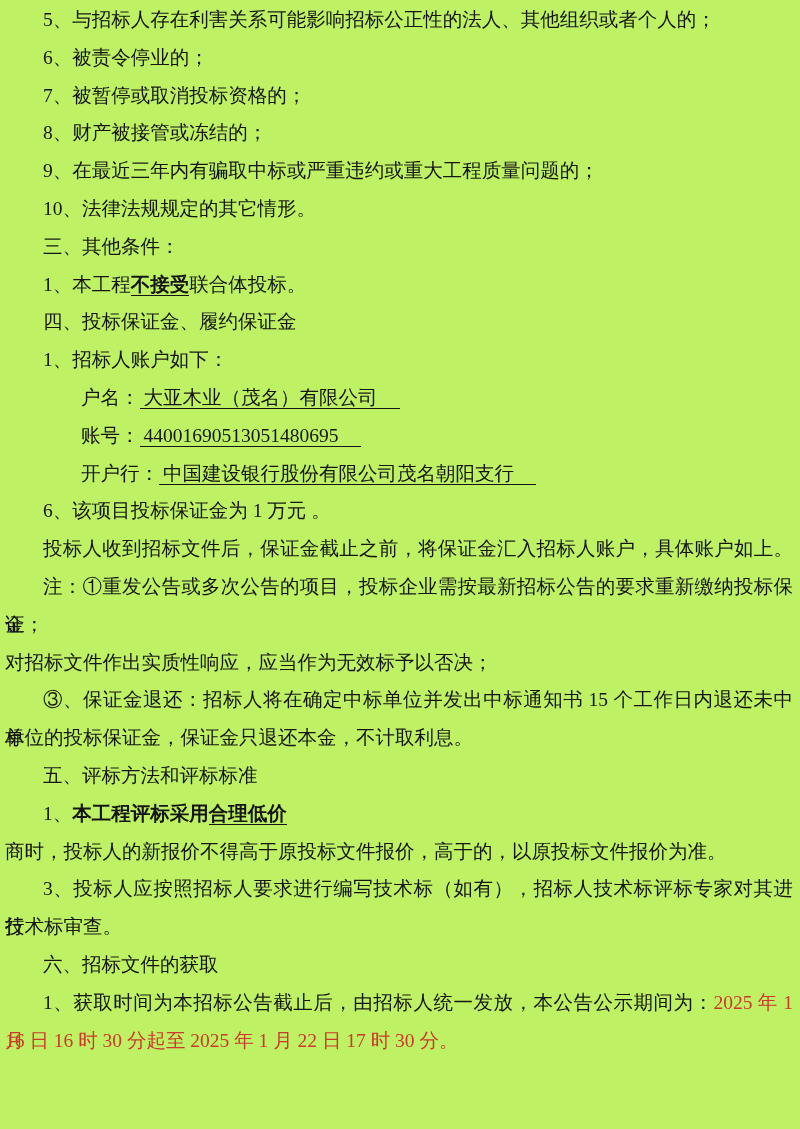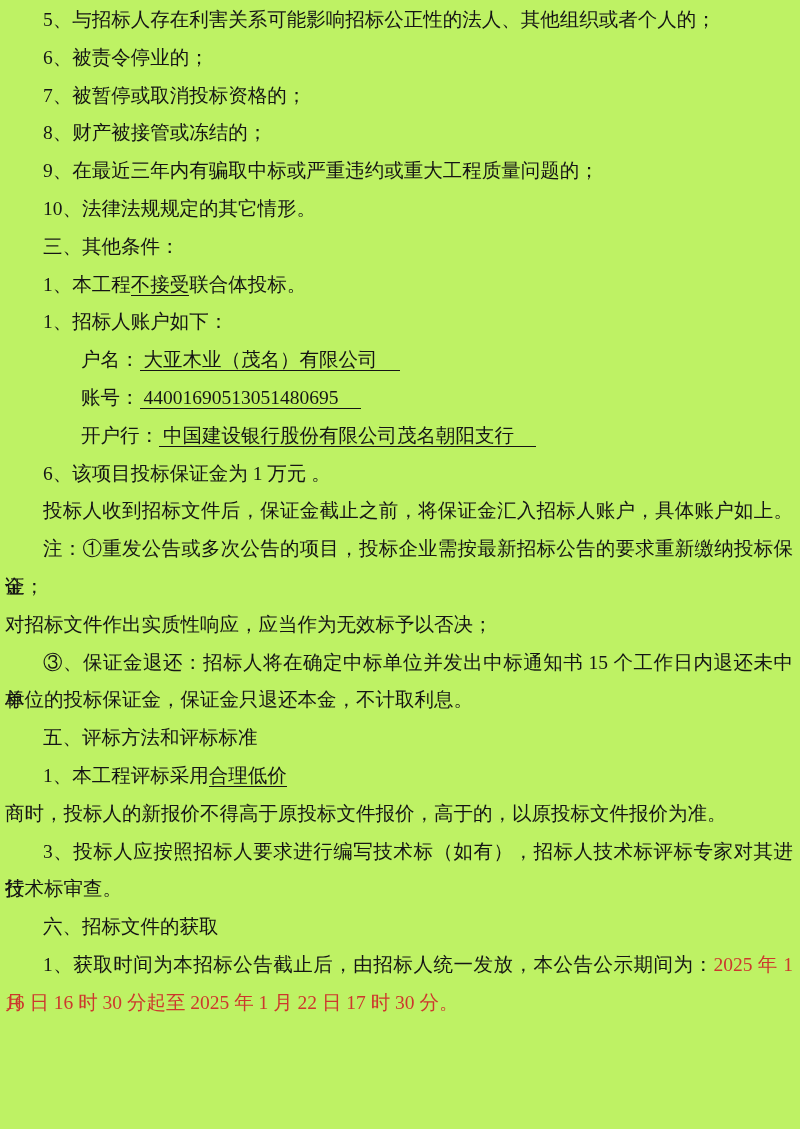--- a/index.html
+++ b/index.html
@@ -29,21 +29,21 @@
     overflow: visible;
   }
   .indent-para { text-indent: 38px; }
   .indent-deep { text-indent: 76px; }
   .indent-none { text-indent: 0; }
   .justify {
     white-space: normal;
     text-align: justify;
     text-align-last: justify;
   }
-  .bold { font-weight: 400; }
+  .bold { font-weight: 700; }
   .ul {
     border-bottom: 1.7px solid currentColor;
   }
   .ul-pad {
     border-bottom: 1.7px solid currentColor;
     padding-right: 22px;
     padding-left: 4px;
   }
   .red { color: #cd372d; }
 </style>
@@ -53,20 +53,21 @@
 <div class="page">
   <div class="doc-body">
       <div class="line indent-para"><span>5、与招标人存在利害关系可能影响招标公正性的法人、其他组织或者个人的；</span></div>
       <div class="line indent-para"><span>6、被责令停业的；</span></div>
       <div class="line indent-para"><span>7、被暂停或取消投标资格的；</span></div>
       <div class="line indent-para"><span>8、财产被接管或冻结的；</span></div>
       <div class="line indent-para"><span>9、在最近三年内有骗取中标或严重违约或重大工程质量问题的；</span></div>
       <div class="line indent-para"><span>10、法律法规规定的其它情形。</span></div>
       <div class="line indent-para"><span>三、其他条件：</span></div>
       <div class="line indent-para"><span>1、本工程</span><span class="bold ul">不接受</span><span>联合体投标。</span></div>
+      <div class="line indent-para"><span>四、投标保证金、履约保证金</span></div>
       <div class="line indent-para"><span>1、招标人账户如下：</span></div>
       <div class="line indent-deep"><span>户名：</span><span class="ul-pad">大亚木业（茂名）有限公司</span></div>
       <div class="line indent-deep"><span>账号：</span><span class="ul-pad">44001690513051480695</span></div>
       <div class="line indent-deep"><span>开户行：</span><span class="ul-pad">中国建设银行股份有限公司茂名朝阳支行</span></div>
       <div class="line indent-para"><span>6、该项目投标保证金为 1 万元 。</span></div>
       <div class="line indent-para justify"><span>投标人收到招标文件后，保证金截止之前，将保证金汇入招标人账户，具体账户如上。</span></div>
       <div class="line indent-para justify"><span>注：①重发公告或多次公告的项目，投标企业需按最新招标公告的要求重新缴纳投标保证</span></div>
       <div class="line indent-none"><span>金；</span></div>
       <div class="line indent-none"><span>对招标文件作出实质性响应，应当作为无效标予以否决；</span></div>
       <div class="line indent-para justify"><span>③、保证金退还：招标人将在确定中标单位并发出中标通知书 15 个工作日内退还未中标</span></div>

